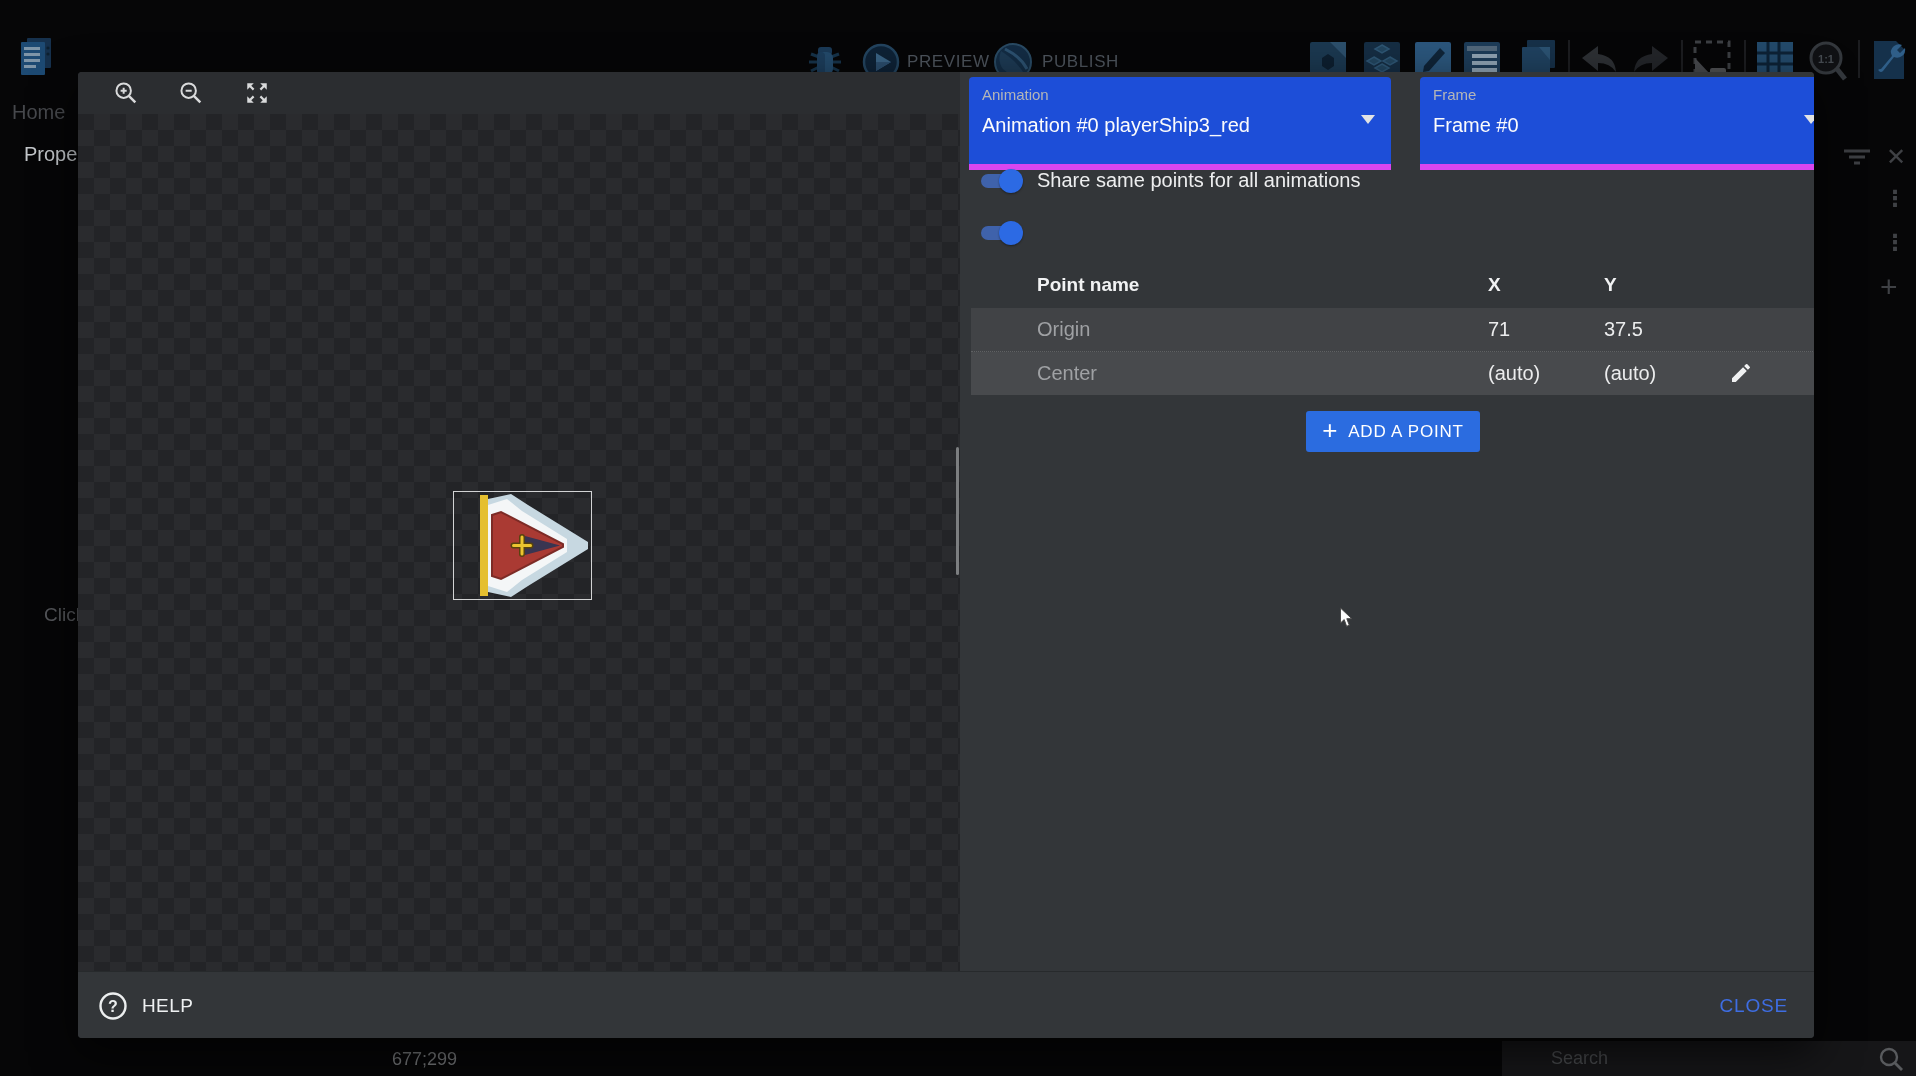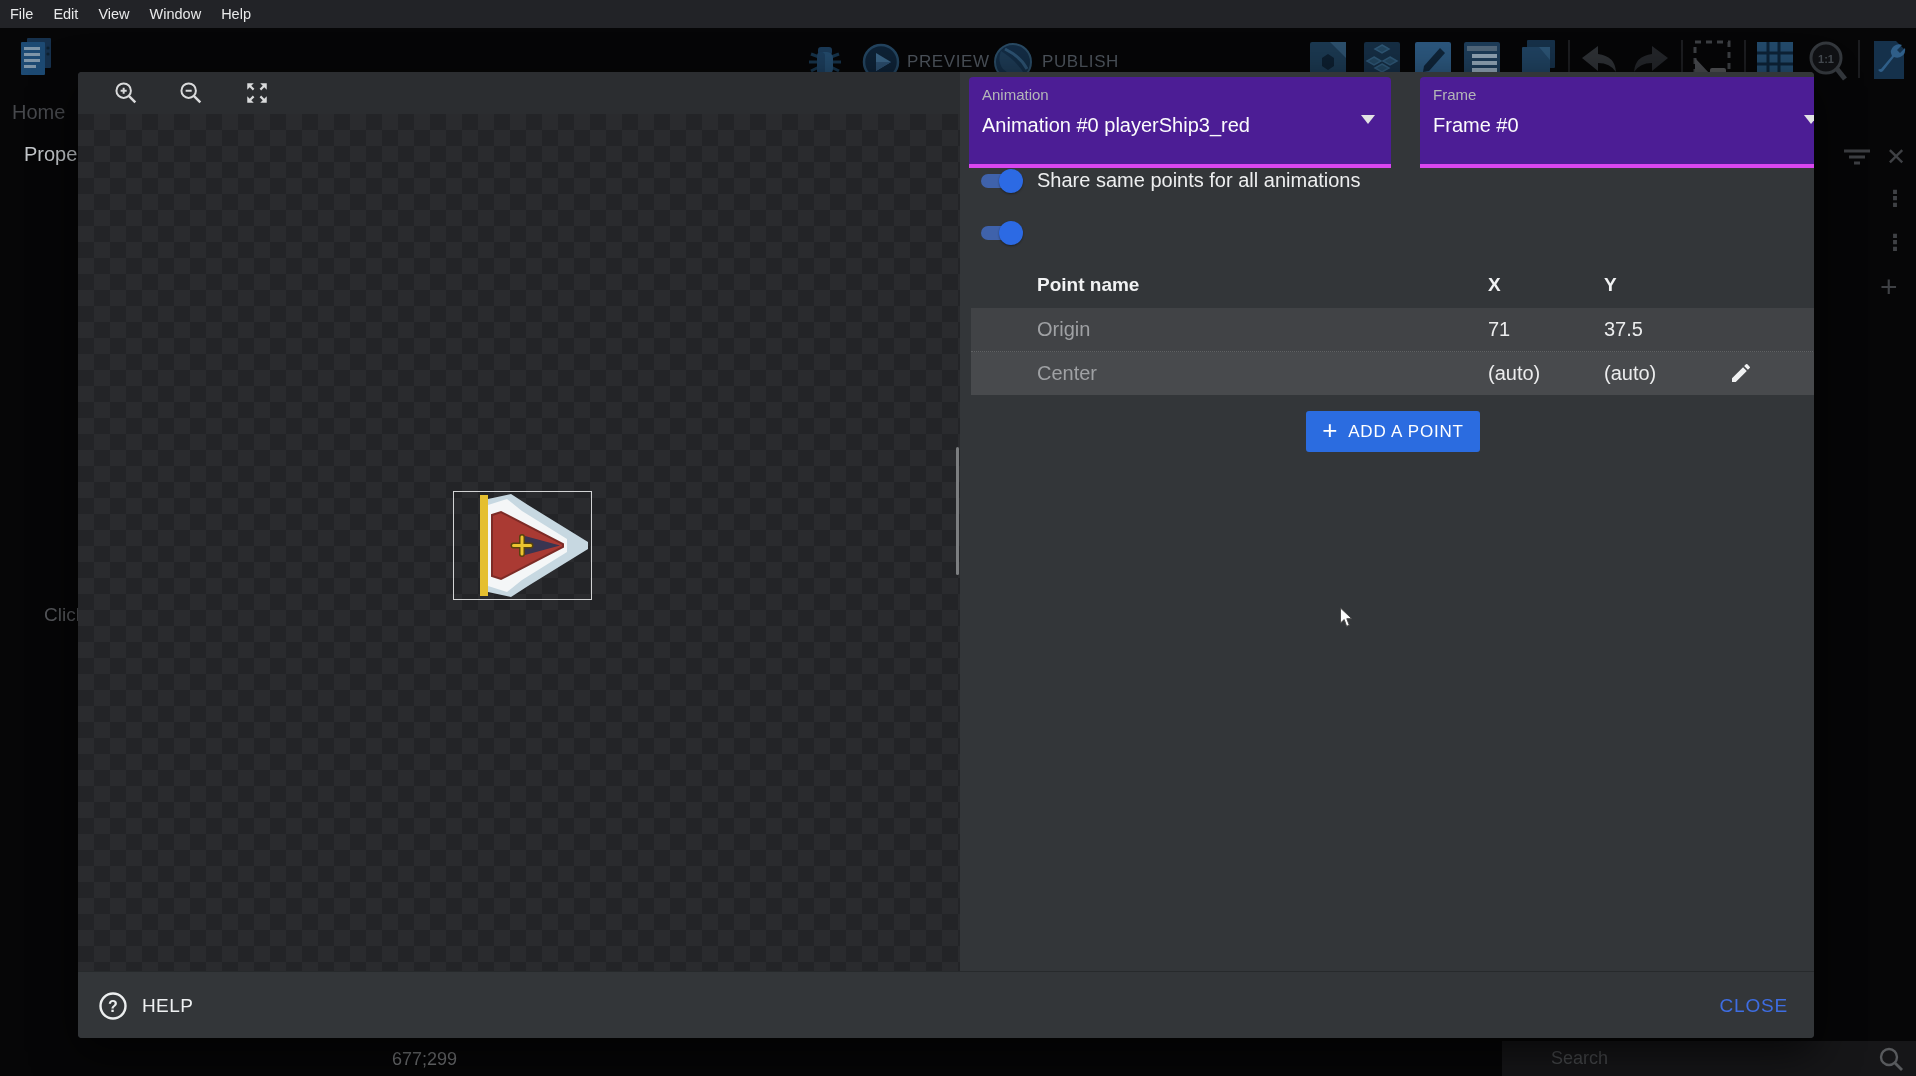--- a/index.html
+++ b/index.html
@@ -31,21 +31,21 @@
   .canvas-toolbar{left:0;top:0;width:882px;height:42px;background:#2b2d30;}
   .checker{left:0;top:42px;width:882px;height:857px;background-color:#232427;
     background-image:linear-gradient(45deg,#2a2b2e 25%,transparent 25%,transparent 75%,#2a2b2e 75%),
                      linear-gradient(45deg,#2a2b2e 25%,transparent 25%,transparent 75%,#2a2b2e 75%);
     background-size:32px 32px;background-position:0 0,16px 16px;}
   .icon-btn{display:flex;align-items:center;justify-content:center;width:34px;height:34px;cursor:pointer;}
   .sprite-box{left:375px;top:419px;width:137px;height:107px;border:1px solid #d2d3d4;box-sizing:content-box;}
   .scroll-thumb{left:878px;top:375px;width:3px;height:128px;background:#7c7e80;border-radius:2px;}
 
   .side-panel{left:882px;top:0;width:854px;height:899px;background:#333639;}
-  .dropdown{background:#4c1d95;border-radius:4px 4px 0 0;border-bottom:4px solid #d946ef;cursor:pointer;}
+  .dropdown{background:#1d4ed8;border-radius:4px 4px 0 0;border-bottom:6px solid #d946ef;cursor:pointer;}
   .dd-label{position:absolute;left:13px;top:9px;font-size:15px;color:#b4b6b8;}
   .dd-value{position:absolute;left:13px;top:37px;font-size:20px;color:#fbfbfc;white-space:nowrap;}
   .dd-caret{position:absolute;right:16px;top:38px;}
 
   .toggle{width:46px;height:26px;cursor:pointer;}
   .toggle .track{position:absolute;left:4px;top:6px;width:39px;height:14px;border-radius:7px;background:#3f62ab;}
   .toggle .thumb{position:absolute;right:0;top:1px;width:24px;height:24px;border-radius:50%;background:#2c6ae4;box-shadow:0 1px 2px rgba(0,0,0,.4);}
   .toggle-label{font-size:20px;color:#edeeef;white-space:nowrap;}
 
   .tbl-header{left:893px;top:199px;width:842px;height:28px;}
@@ -65,27 +65,20 @@
   .help-btn{position:absolute;left:20px;top:0;height:67px;display:flex;align-items:center;gap:14px;cursor:pointer;}
   .help-label{font-size:19px;color:#eef0f1;letter-spacing:.4px;}
   .close-btn{position:absolute;right:26px;top:0;height:67px;display:flex;align-items:center;cursor:pointer;
              color:#3e6de2;font-size:19px;letter-spacing:.8px;font-weight:500;}
 </style>
 </head>
 <body>
 
 <div id="app">
 
-  <div class="abs menubar">
-    <span class="menu-item">File</span>
-    <span class="menu-item">Edit</span>
-    <span class="menu-item">View</span>
-    <span class="menu-item">Window</span>
-    <span class="menu-item">Help</span>
-  </div>
 
   <div class="abs" style="left:18px;top:36px;width:36px;height:42px;">
     <svg width="36" height="42" viewBox="0 0 36 42">
       <rect x="9" y="2" width="24" height="30" rx="1" fill="#16314d"></rect>
       <rect x="3" y="6" width="24" height="33" rx="1" fill="#1d4a73"></rect>
       <rect x="6" y="11" width="16" height="3" fill="#7e95a8"></rect>
       <rect x="6" y="17" width="16" height="3" fill="#7e95a8"></rect>
       <rect x="6" y="23" width="16" height="3" fill="#7e95a8"></rect>
       <rect x="6" y="29" width="12" height="3" fill="#7e95a8"></rect>
       <circle cx="30" cy="12" r="1.6" fill="#0d2030"></circle>

